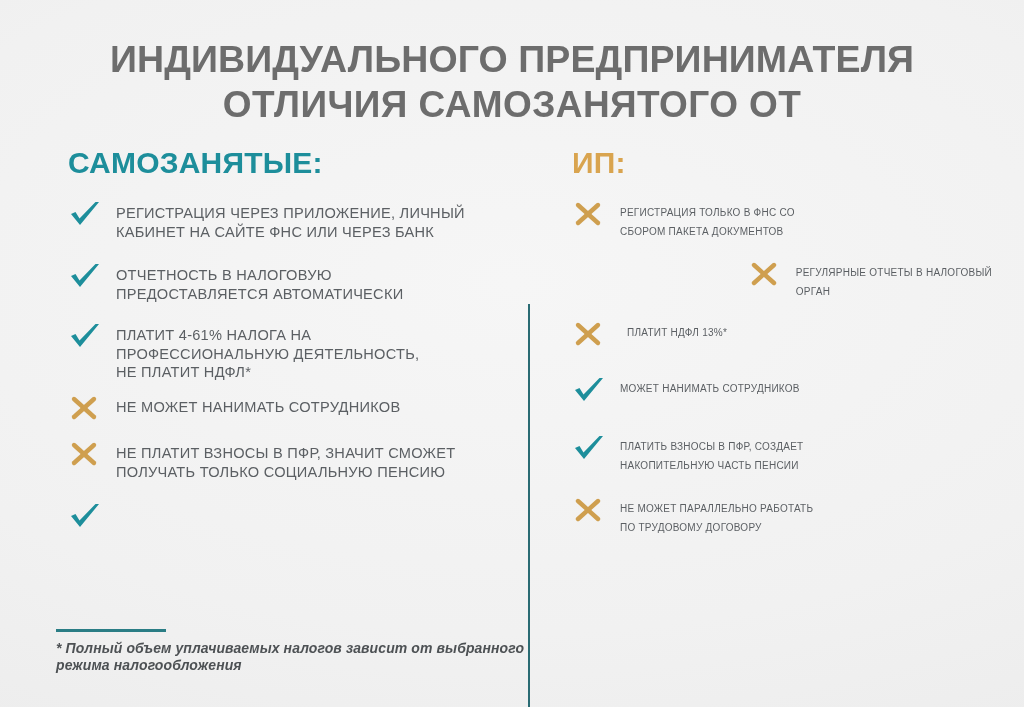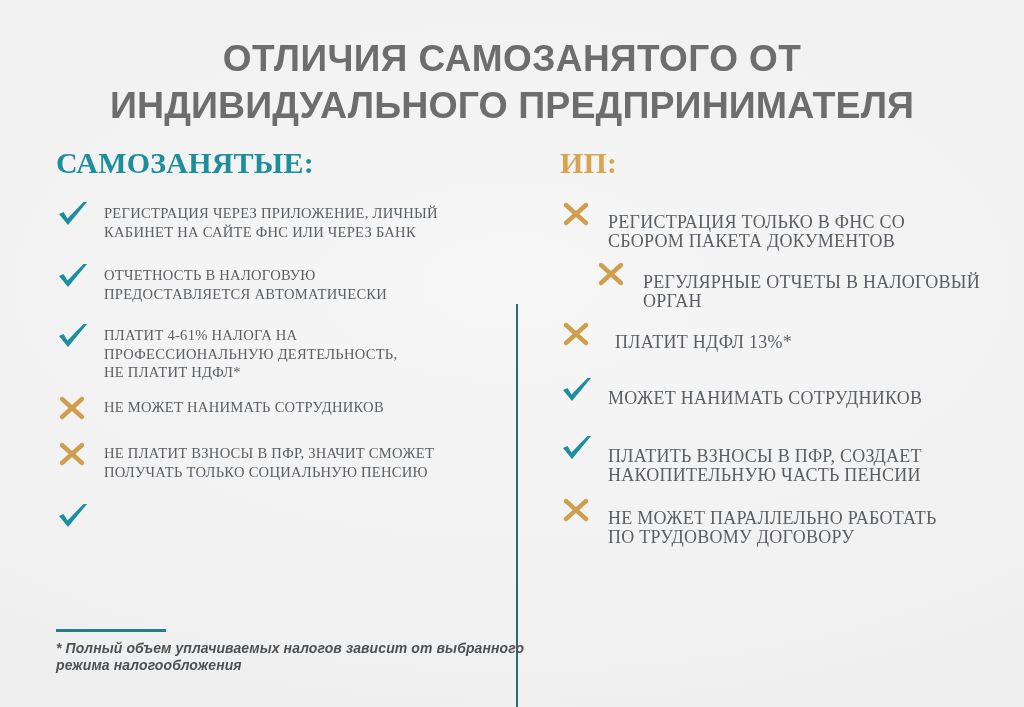--- a/index.html
+++ b/index.html
@@ -38,24 +38,23 @@
     line-height: 46px;
     letter-spacing: 0.4px;
   }
   .title-line { display: block; white-space: nowrap; }
   .title-line.l2 { font-size: 37.5px; letter-spacing: 0.1px; }
 
   
   .columns {
     position: absolute;
     top: 146px;
-    left: 0;
+    left: 12px;
     width: 1000px;
     height: 440px;
-    font-family: Liberation Serif, serif;
   }
 
   .col {
     position: absolute;
     top: 0;
   }
   .col-left  { left: 56px;  width: 450px; }
   .col-right { left: 560px; width: 420px; }
 
   .col-head {
@@ -95,21 +94,21 @@
   .icon svg { display: block; width: 34px; height: 30px; overflow: visible; }
 
   .item-text {
     color: #5b5f63;
     font-size: 14.6px;
     line-height: 18.5px;
     letter-spacing: 0.25px;
     white-space: pre-line;
     padding-top: 2px;
   }
-  .col-right .item-text { font-size: 18px; margin-top: 9px; }
+  .col-right .item-text { font-size: 10px; }
 
   
   .r0 { top: 56px; }
   .r1 { top: 118px; }
   .r2 { top: 178px; }
   .r3 { top: 250px; }
   .r4 { top: 296px; }
   .r5 { top: 358px; }
 
   .col-right .r0 { top: 56px; }
@@ -141,22 +140,22 @@
     letter-spacing: 0.1px;
     white-space: pre-line;
   }
 </style>
 </head>
 <body>
 
 <div class="poster">
 
   <div class="title">
+    <span class="title-line l2">ИНДИВИДУАЛЬНОГО ПРЕДПРИНИМАТЕЛЯ</span>
     <span class="title-line l1">ОТЛИЧИЯ САМОЗАНЯТОГО ОТ</span>
-    <span class="title-line l2">ИНДИВИДУАЛЬНОГО ПРЕДПРИНИМАТЕЛЯ</span>
   </div>
 
   <div class="columns">
 
     <div class="divider"></div>
 
     <div class="col col-left">
       <div class="col-head teal">САМОЗАНЯТЫЕ:</div>
       <div class="items">
 

